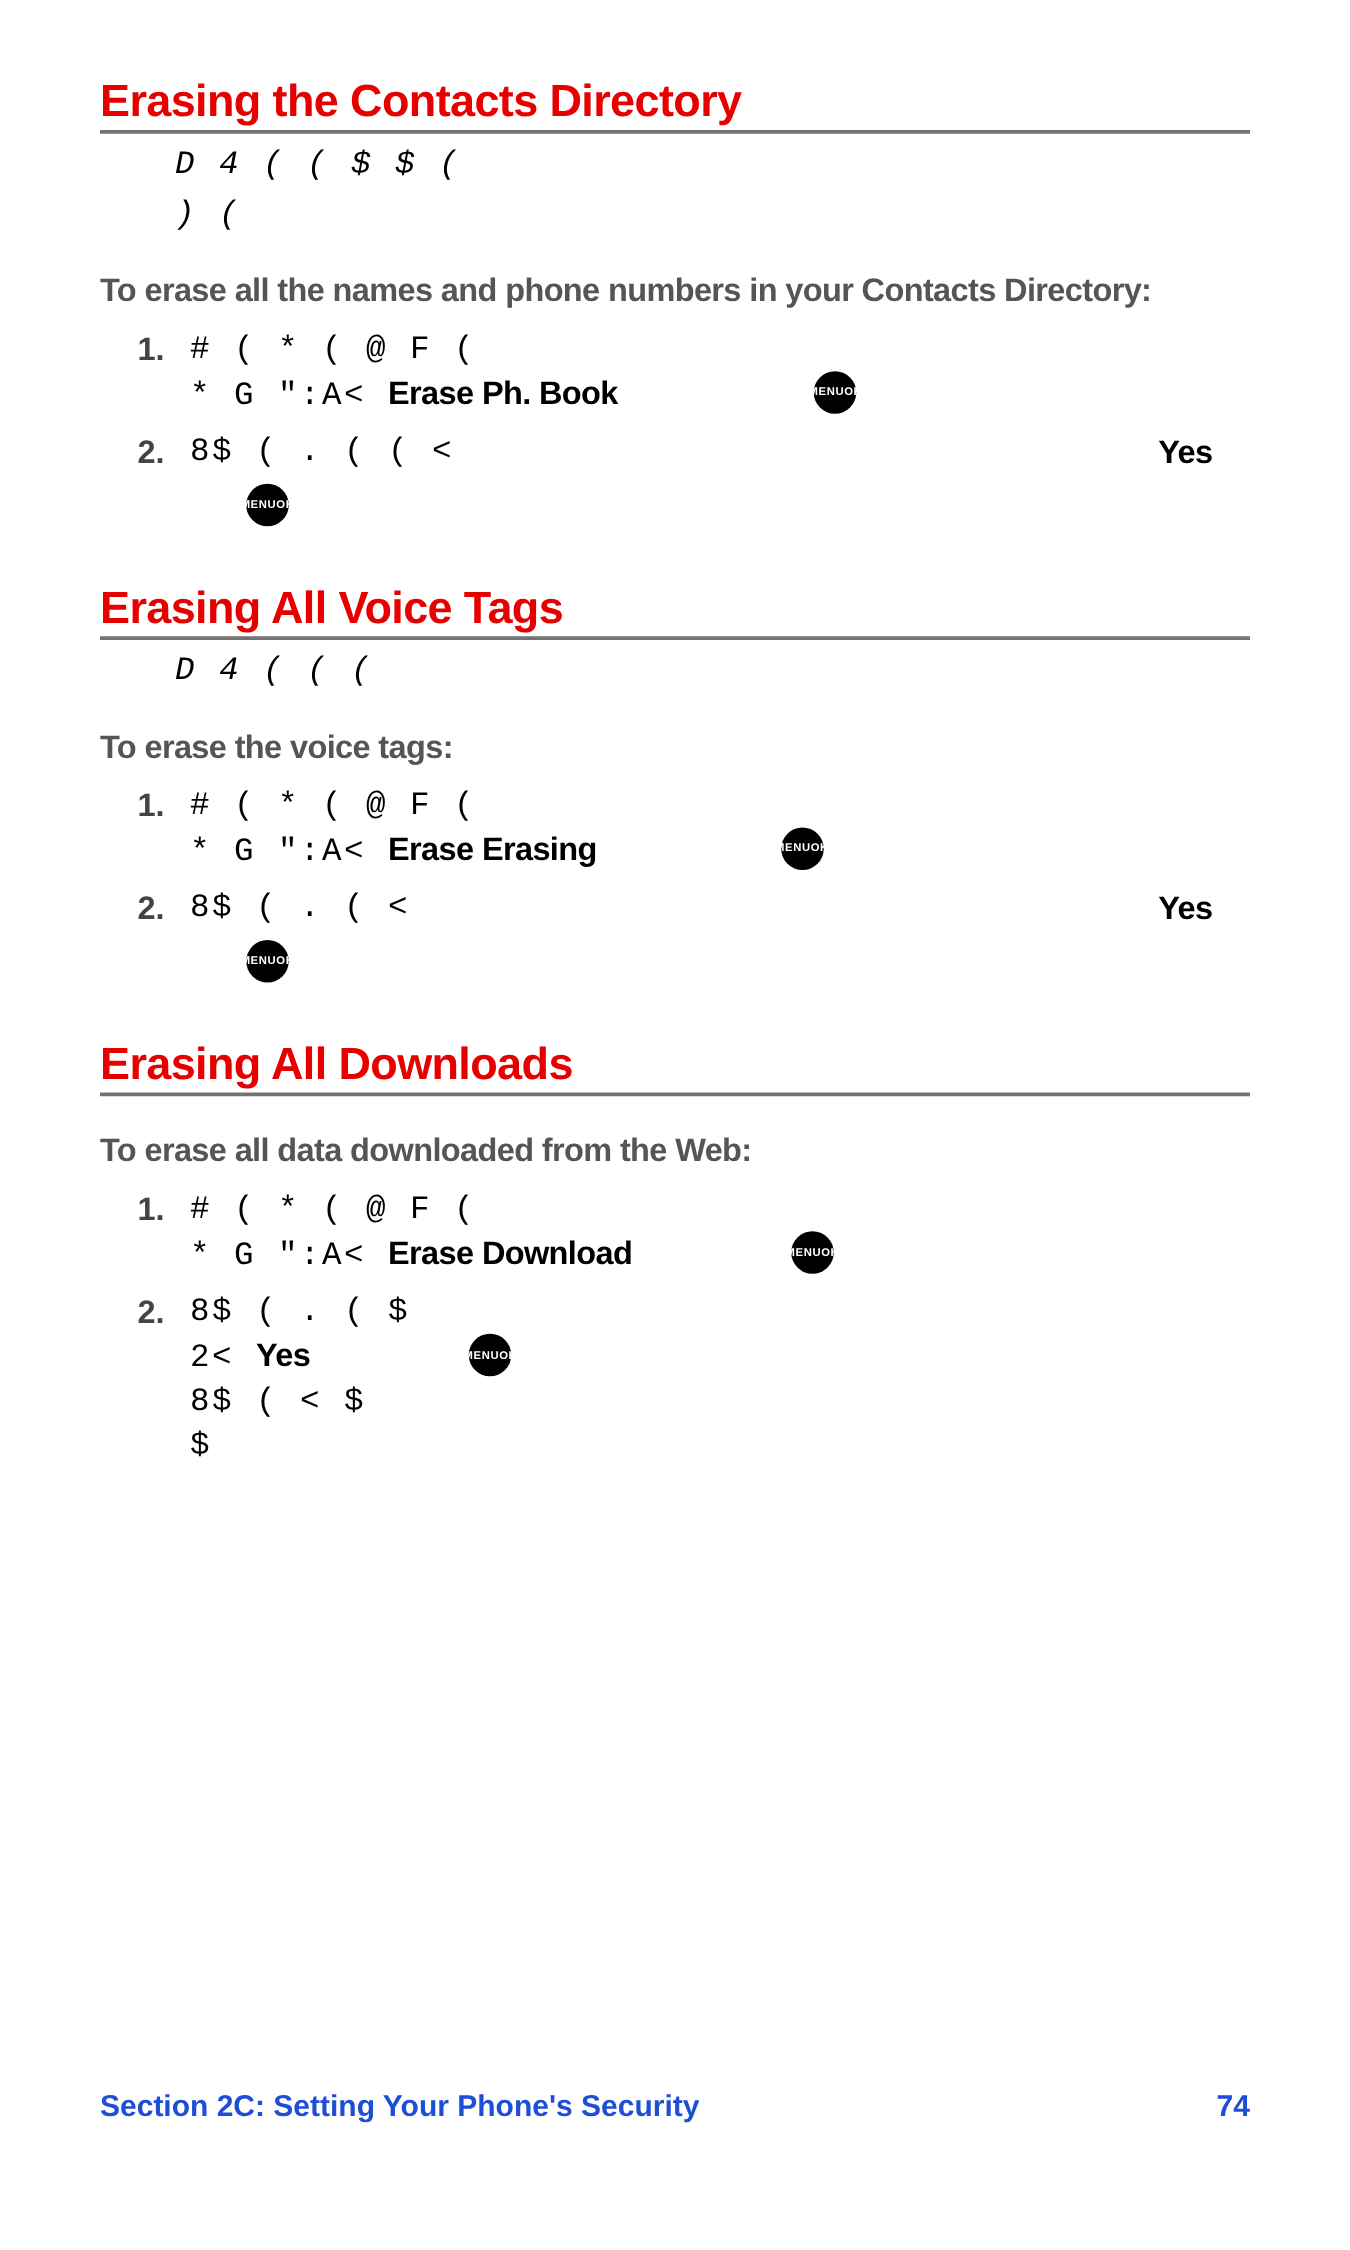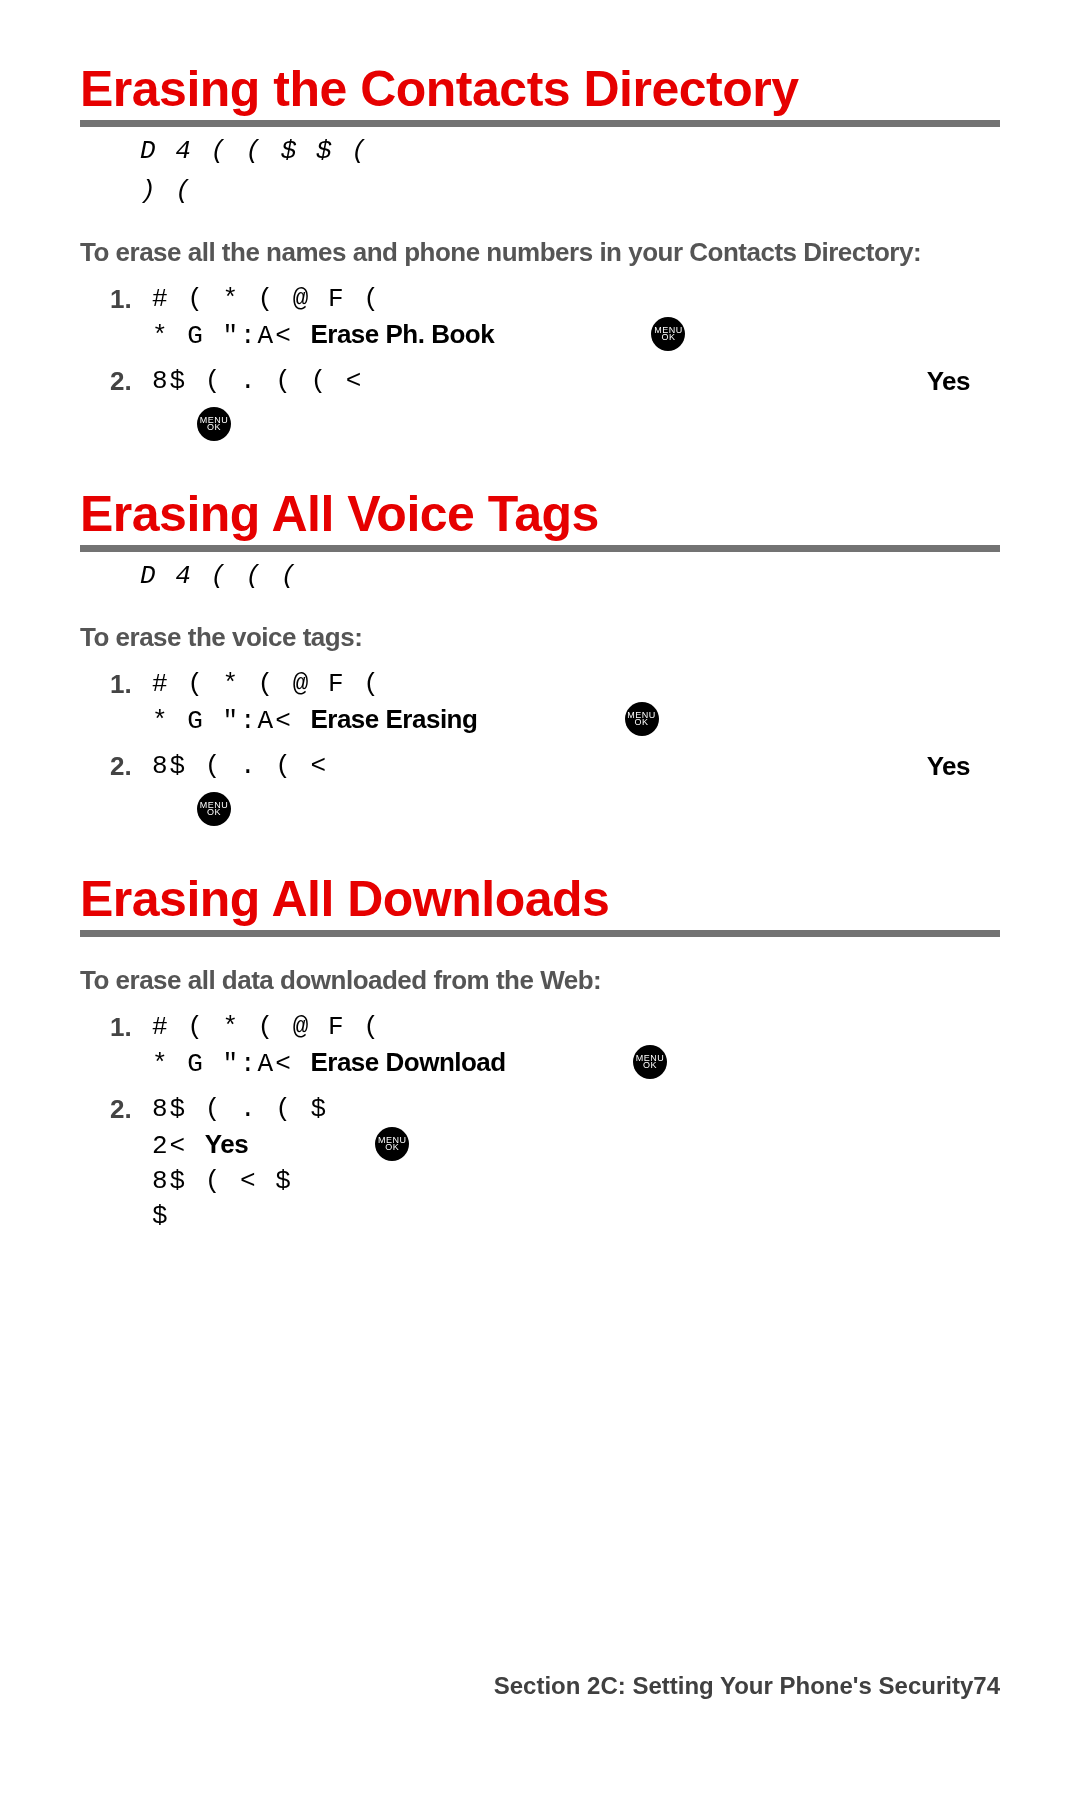--- a/index.html
+++ b/index.html
@@ -6,24 +6,24 @@
   body {
     width: 1080px;
     height: 1800px;
     background: #fff;
     font-family: "Helvetica Neue", Helvetica, Arial, sans-serif;
     position: relative;
     padding: 60px 80px 0 80px;
   }
   .section-heading {
     color: #e60000;
-    font-size: 50px;
-    font-weight: 700;
-    letter-spacing: -0.5px;
-    border-bottom: 7px solid #737373;
+    font-size: 36px;
+    font-weight: 700;
+    letter-spacing: -0.5px;
+    border-bottom: 3px solid #737373;
     padding-bottom: 2px;
     margin-bottom: 8px;
   }
   .intro-line {
     font-family: "Courier New", monospace;
     font-size: 26px;
     color: #000;
     letter-spacing: 2px;
     padding-left: 60px;
     margin-bottom: 6px;
@@ -62,53 +62,53 @@
     position: relative;
   }
   .step-body .emph {
     font-family: "Helvetica Neue", Arial, sans-serif;
     font-weight: 700;
     letter-spacing: -0.5px;
     color: #000;
   }
   .menu-icon {
     display: inline-flex;
-    flex-direction: column;
+    flex-direction: row;
     align-items: center;
     justify-content: center;
     width: 34px;
     height: 34px;
     background: #000;
     border-radius: 50%;
     color: #fff;
     font-family: Arial, sans-serif;
-    font-weight: 400;
+    font-weight: 700;
     line-height: 0.8;
     vertical-align: middle;
     position: relative;
     top: -2px;
     margin: 0 2px;
   }
   .menu-icon .m1 { font-size: 9px; letter-spacing: 0.5px; }
   .menu-icon .m2 { font-size: 9px; letter-spacing: 0.5px; }
   .indent-icon-line {
     padding-left: 115px;
     margin-bottom: 14px;
   }
   .footer {
     position: absolute;
     bottom: 100px;
     left: 80px;
     right: 80px;
     display: flex;
-    justify-content: flex-end;
+    justify-content: space-between;
     font-family: "Helvetica Neue", Arial, sans-serif;
     font-size: 24px;
     font-weight: 700;
-    color: #404040;
+    color: #1d4ed8;
   }
   .spacer-lg { height: 28px; }
   .right-emph {
     font-family: "Helvetica Neue", Arial, sans-serif;
     font-weight: 700;
     letter-spacing: -0.5px;
     color: #000;
     float: right;
     margin-right: 30px;
   }

